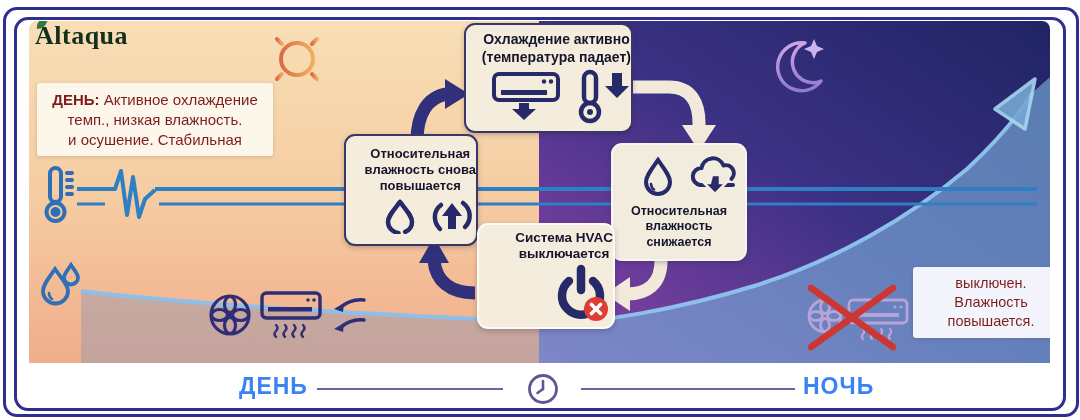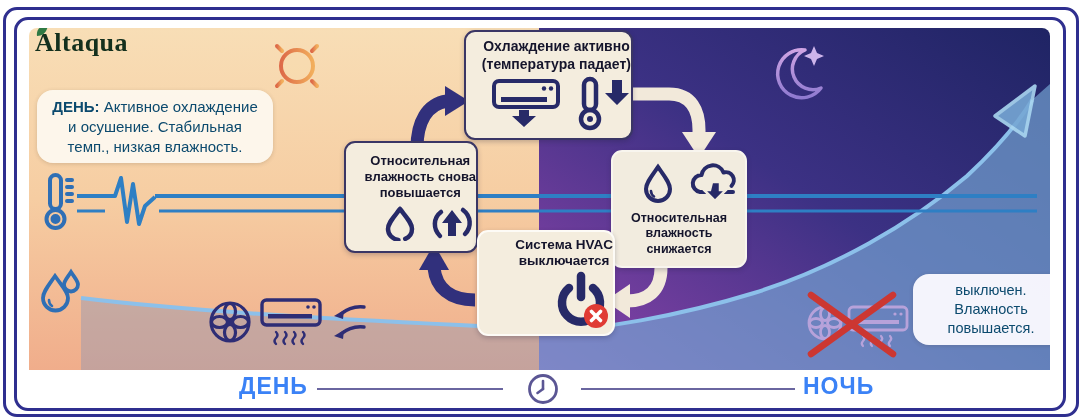--- a/index.html
+++ b/index.html
@@ -2,30 +2,30 @@
 <html><head>
 <meta charset="utf-8">
 <style>
   html,body{margin:0;padding:0;background:#ffffff;}
   .canvas{position:relative;width:1080px;height:420px;background:#ffffff;overflow:hidden;
           font-family:"Liberation Sans",sans-serif;}
   .frame-back{position:absolute;left:3px;top:7px;width:1070px;height:404px;
               border:3px solid #2f2f8f;border-radius:14px;}
   .frame-front{position:absolute;left:14px;top:17px;width:1046px;height:388px;
                border:3px solid #2f2f8f;border-radius:14px;background:#ffffff;}
-  .diagram{position:absolute;left:12px;top:8px;width:1021px;height:374px;
+  .diagram{position:absolute;left:12px;top:1px;width:1021px;height:374px;
            border-radius:8px;overflow:hidden;}
   .bgsvg{position:absolute;left:0;top:0;}
   .abs{position:absolute;}
   .cycle-box{position:absolute;background:#f4edde;border-radius:11px;
              display:flex;flex-direction:column;align-items:flex-end;justify-content:center;
              box-shadow:0 2px 5px rgba(30,30,60,.25);z-index:3;}
   .cycle-title{font-weight:bold;color:#15152c;text-align:center;line-height:1.22;}
-  .info-box{position:absolute;background:rgba(253,249,240,.93);border-radius:16px;
-            color:#0c4a6e;text-align:center;line-height:1.32;z-index:2;
+  .info-box{position:absolute;background:rgba(253,249,240,.93);border-radius:3px;
+            color:#7f1d1d;text-align:center;line-height:1.32;z-index:2;
             box-shadow:0 1px 4px rgba(60,50,40,.18);padding:7px 9px;}
   .logo{position:absolute;left:6px;top:0px;z-index:2;font-family:"Liberation Serif",serif;
         font-weight:bold;font-size:26px;color:#14301d;letter-spacing:.5px;}
   .leaf{position:absolute;left:-1px;top:-5px;}
   .bar-label{position:absolute;font-weight:bold;font-size:23px;color:#3b82f6;letter-spacing:1px;z-index:4;}
   .bar-line{position:absolute;height:2px;background:#6a66a0;z-index:4;}
   .iconrow{display:flex;align-items:center;justify-content:center;}
 </style>
 </head>
 <body>
@@ -108,22 +108,22 @@
           <stop offset="0" stop-color="#cfa4e4"></stop>
               <stop offset="1" stop-color="#8f7ad0"></stop>
             </linearGradient>
           </defs>
         <path d="M44,12 A24,24 0 1 0 60,50 A19,19 0 1 1 44,12 Z" stroke="url(#moonG)" stroke-width="3.5" fill="none" stroke-linejoin="round"></path>
         <path d="M53,8 L56,15 L63,18 L56,21 L53,28 L50,21 L43,18 L50,15 Z" fill="#cdb4ea"></path>
       </svg>
 
       <div class="info-box" style="left:8px;top:62px;width:218px;font-size:15px;">
         <div><b>ДЕНЬ:</b><span> Активное охлаждение</span></div>
+        <div>темп., низкая влажность.</div>
         <div>и осушение. Стабильная</div>
-        <div>темп., низкая влажность.</div>
       </div>
 
       <div class="info-box" style="left:884px;top:246px;width:138px;font-size:14.5px;background:rgba(252,250,255,.95);">
         <div>выключен.</div>
         <div>Влажность</div>
         <div>повышается.</div>
       </div>
 
       <svg class="abs" style="left:8px;top:144px;" width="40" height="62" viewBox="0 0 40 62">
         <g stroke="#2f6fb5" stroke-width="4" fill="none" stroke-linecap="round">

